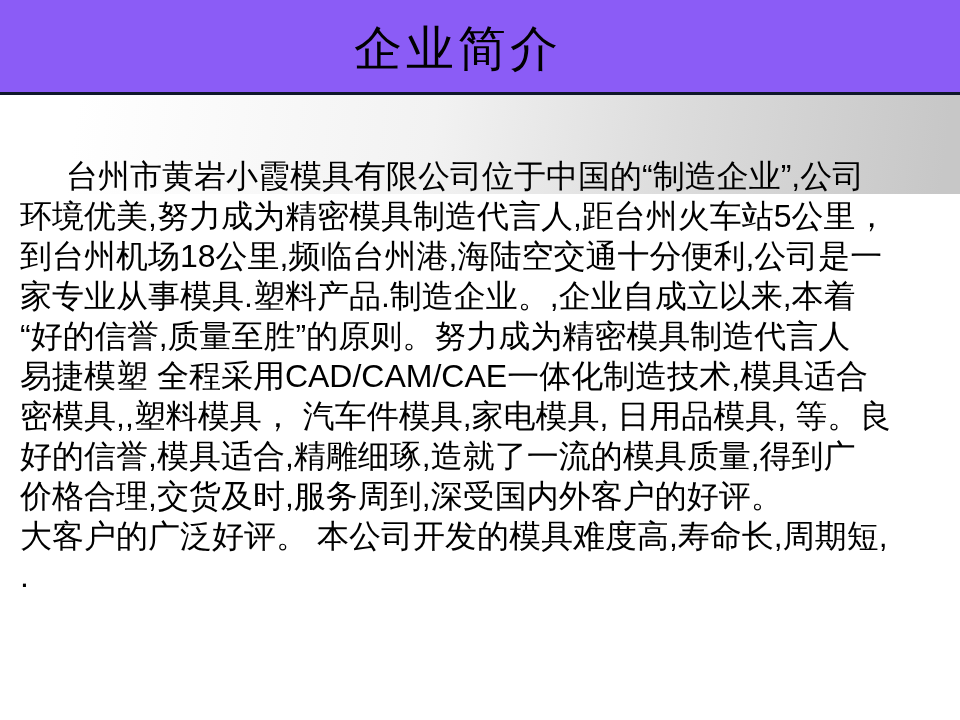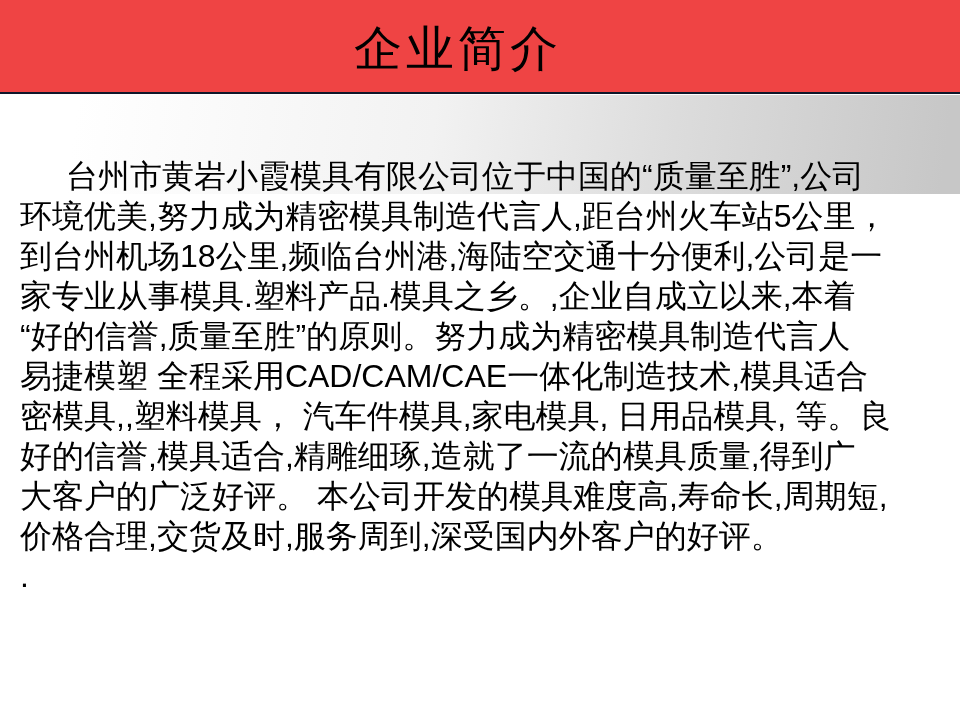--- a/index.html
+++ b/index.html
@@ -14,22 +14,22 @@
     background: #ffffff;
     overflow: hidden;
     font-family: "Liberation Sans", sans-serif;
   }
   .banner {
     position: absolute;
     left: 0;
     top: 0;
     width: 100%;
     height: 92px;
-    background: #ef4444;
-    border-bottom: 2px solid #0f172a;
+    background: #8b5cf6;
+    border-bottom: 6px solid #0f172a;
     display: flex;
     align-items: center;
     justify-content: center;
   }
   .slide-title {
     font-family: "Liberation Serif", "DejaVu Serif", serif;
     font-size: 48px;
     font-weight: 400;
     color: #000000;
     letter-spacing: 4px;
@@ -67,26 +67,26 @@
 
 <div class="slide">
 
   <div class="banner">
     <div class="slide-title">企业简介</div>
   </div>
 
   <div class="gradient-band"></div>
 
   <div class="body-text">
-      <div class="text-line indent">台州市黄岩小霞模具有限公司位于中国的“质量至胜”,公司</div>
+      <div class="text-line indent">台州市黄岩小霞模具有限公司位于中国的“制造企业”,公司</div>
       <div class="text-line">环境优美,努力成为精密模具制造代言人,距台州火车站5公里，</div>
       <div class="text-line">到台州机场18公里,频临台州港,海陆空交通十分便利,公司是一</div>
-      <div class="text-line">家专业从事模具.塑料产品.模具之乡。,企业自成立以来,本着</div>
+      <div class="text-line">家专业从事模具.塑料产品.制造企业。,企业自成立以来,本着</div>
       <div class="text-line">“好的信誉,质量至胜”的原则。努力成为精密模具制造代言人</div>
       <div class="text-line">易捷模塑 全程采用CAD/CAM/CAE一体化制造技术,模具适合</div>
       <div class="text-line">密模具,,塑料模具， 汽车件模具,家电模具, 日用品模具, 等。良</div>
       <div class="text-line">好的信誉,模具适合,精雕细琢,造就了一流的模具质量,得到广</div>
+      <div class="text-line">价格合理,交货及时,服务周到,深受国内外客户的好评。</div>
       <div class="text-line">大客户的广泛好评。 本公司开发的模具难度高,寿命长,周期短,</div>
-      <div class="text-line">价格合理,交货及时,服务周到,深受国内外客户的好评。</div>
       <div class="text-line">.</div>
     </div>
 
 </div>
 
 </body></html>

